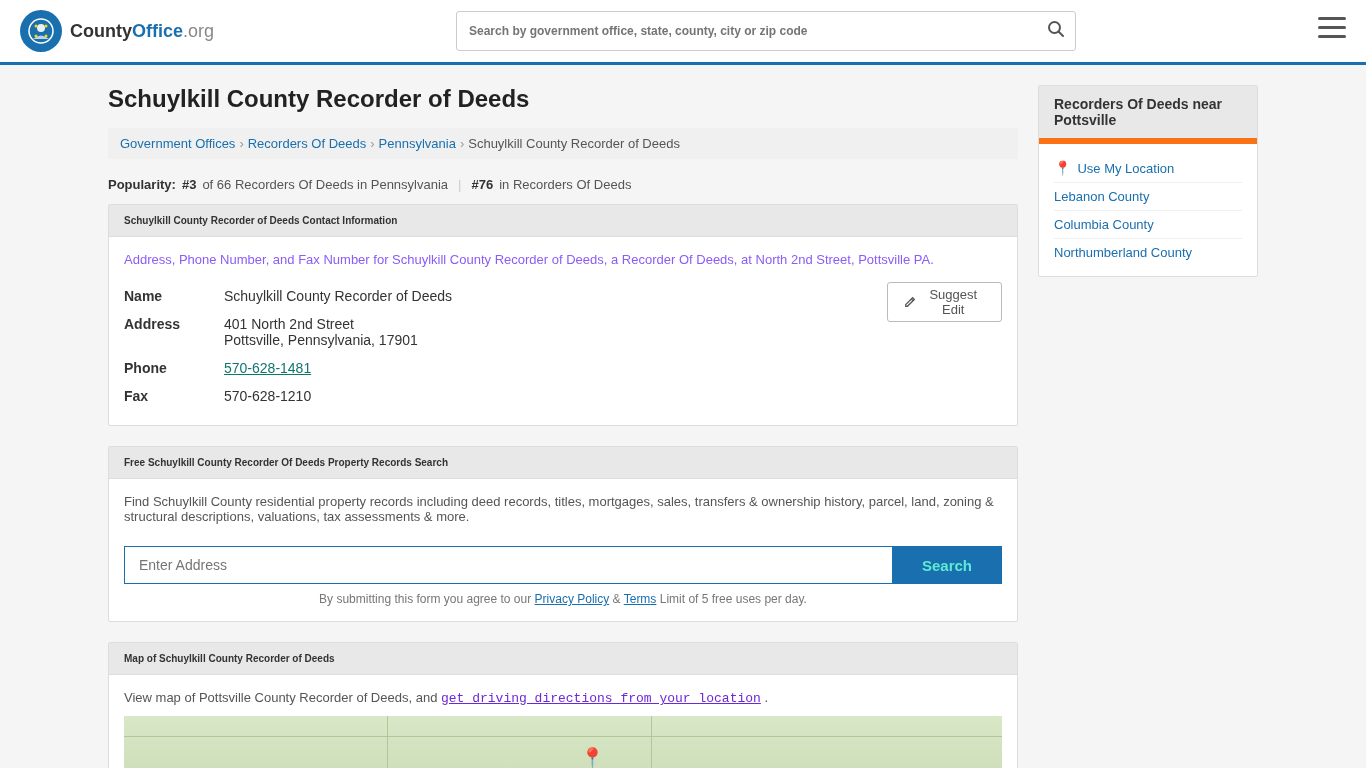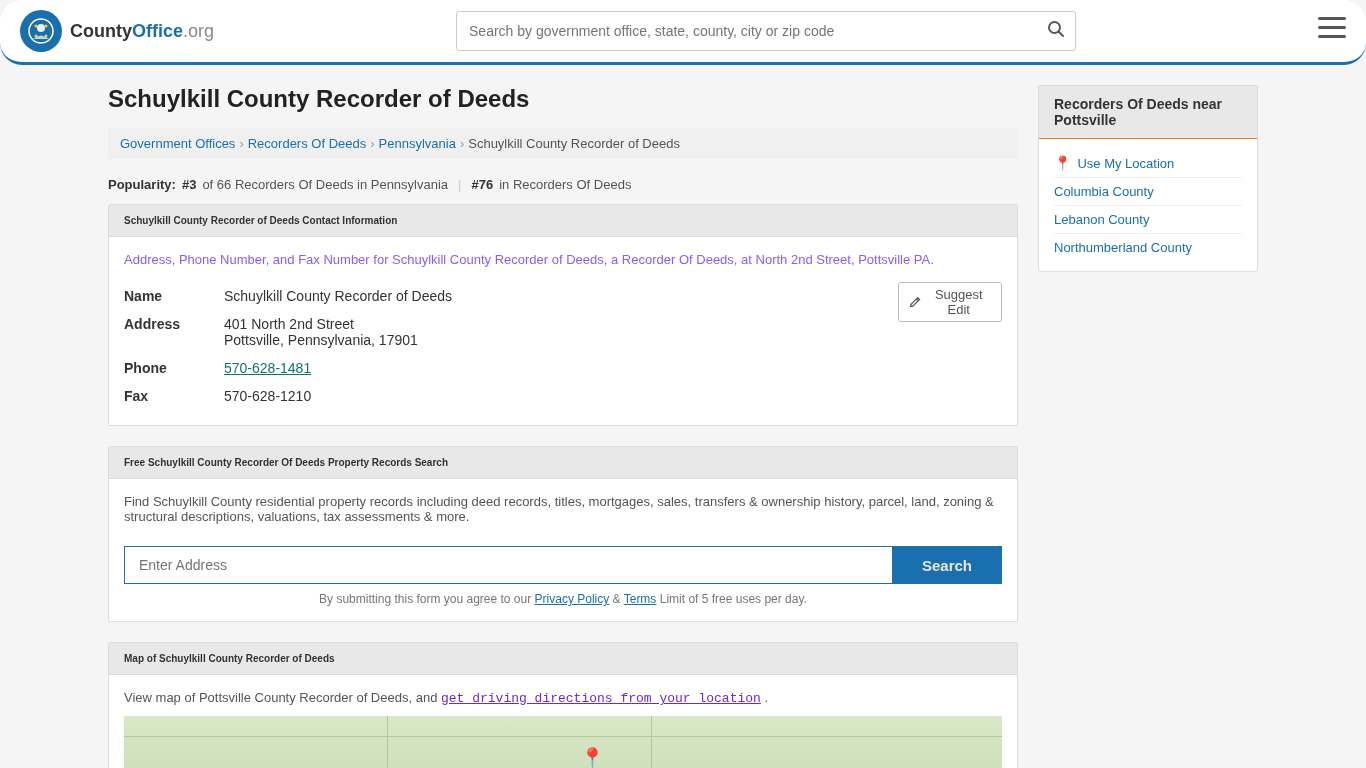--- a/index.html
+++ b/index.html
@@ -6,21 +6,20 @@
     body { font-family: Arial, sans-serif; font-size: 14px; color: #333; background: #f5f5f5; }
 
     
     #header {
       background: #fff;
       border-bottom: 3px solid #1a6faf;
       padding: 10px 20px;
       display: flex;
       align-items: center;
       justify-content: space-between;
-      border-radius: 22px;
     }
     #logo-area {
       display: flex;
       align-items: center;
       gap: 8px;
     }
     #logo-circle {
       width: 42px;
       height: 42px;
       background: #1a6faf;
@@ -40,22 +39,23 @@
       margin: 0 30px;
       border: 1px solid #ccc;
       border-radius: 3px;
       background: #fff;
     }
     #search-input {
       flex: 1;
       border: none;
       outline: none;
       padding: 8px 12px;
-      font-size: 14px;
+      font-size: 12px;
       color: #6d28d9;
+      font-weight: bold;
     }
     #search-icon-btn {
       background: none;
       border: none;
       padding: 8px 10px;
       cursor: pointer;
       color: #555;
       font-size: 16px;
     }
     #hamburger-icon {
@@ -160,21 +160,21 @@
       font-size: 14px;
     }
     .contact-table .value-col a {
       color: #0f766e;
       text-decoration: underline;
     }
     .suggest-edit-btn {
       float: right;
       background: none;
       border: 1px solid #bbb;
-      padding: 4px 10px;
+      padding: 4px 16px;
       font-size: 13px;
       cursor: pointer;
       color: #555;
       border-radius: 3px;
       display: flex;
       align-items: center;
       gap: 5px;
     }
 
     
@@ -192,21 +192,21 @@
       flex: 1;
       padding: 10px 14px;
       border: 1px solid #1a6faf;
       border-right: none;
       font-size: 14px;
       outline: none;
       color: #555;
     }
     #search-button {
       background: #1a6faf;
-      color: #e5e5e5;
+      color: #5eead4;
       border: none;
       padding: 10px 30px;
       font-size: 15px;
       font-weight: bold;
       cursor: pointer;
     }
     .form-disclaimer {
       font-size: 12px;
       color: #777;
       text-align: center;
@@ -233,21 +233,21 @@
       border: 1px solid #ddd;
       background: #fff;
       border-radius: 2px;
     }
     #sidebar-header {
       background: #e8e8e8;
       padding: 10px 15px;
       font-size: 14px;
       font-weight: bold;
       color: #333;
-      border-bottom: 1px solid #f97316;
+      border-bottom: 6px solid #f97316;
     }
     #sidebar-body {
       padding: 10px 15px;
     }
     .sidebar-location-item {
       display: flex;
       align-items: center;
       gap: 6px;
       padding: 6px 0;
       font-size: 13px;
@@ -420,24 +420,24 @@
 
   <div id="sidebar">
     <div id="sidebar-card">
       <div id="sidebar-header">Recorders Of Deeds near Pottsville</div>
       <div id="sidebar-body">
         <div class="sidebar-location-item">
           <span class="loc-icon">📍</span>
           <a href="#">Use My Location</a>
         </div>
         <div class="sidebar-link-item">
+          <a href="#">Lebanon County</a>
+        </div>
+        <div class="sidebar-link-item">
           <a href="#">Columbia County</a>
-        </div>
-        <div class="sidebar-link-item">
-          <a href="#">Lebanon County</a>
         </div>
         <div class="sidebar-link-item">
           <a href="#">Northumberland County</a>
         </div>
       </div>
     </div>
   </div>
 
 </div>
 

